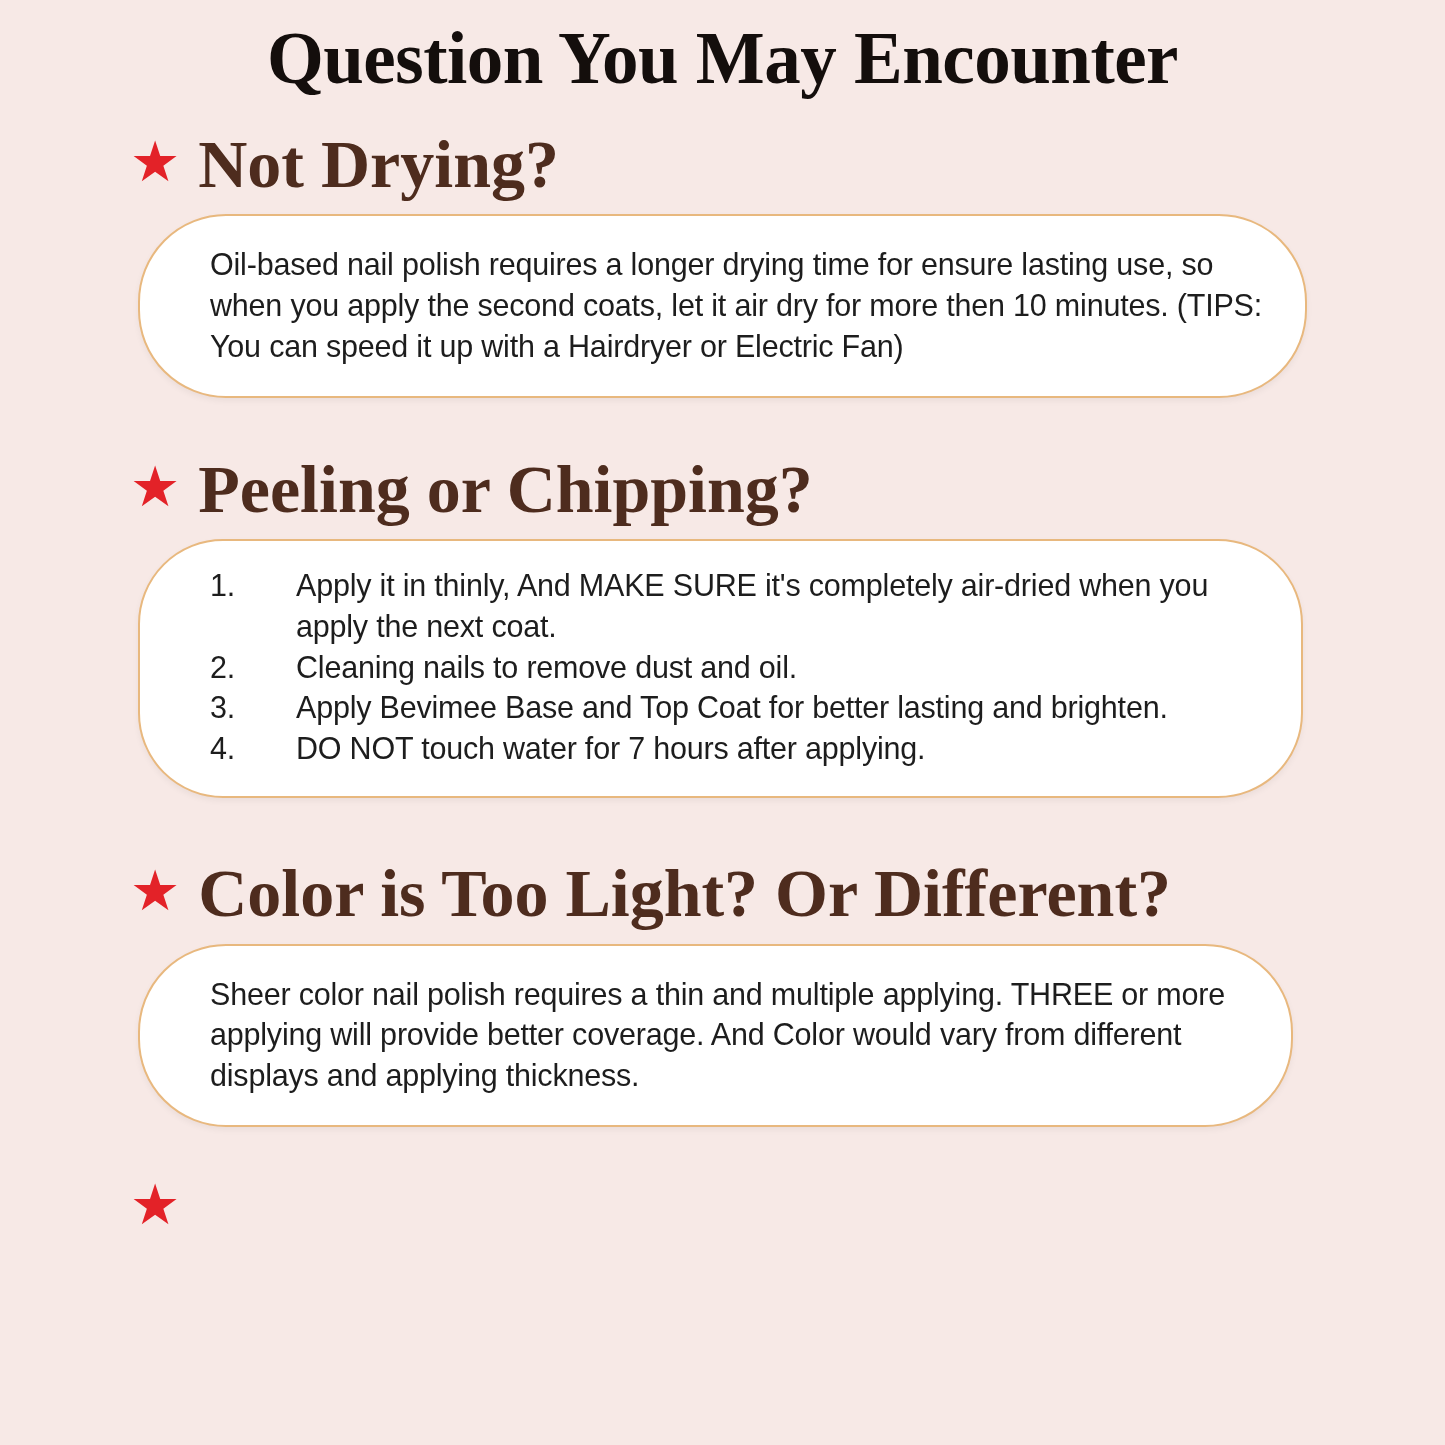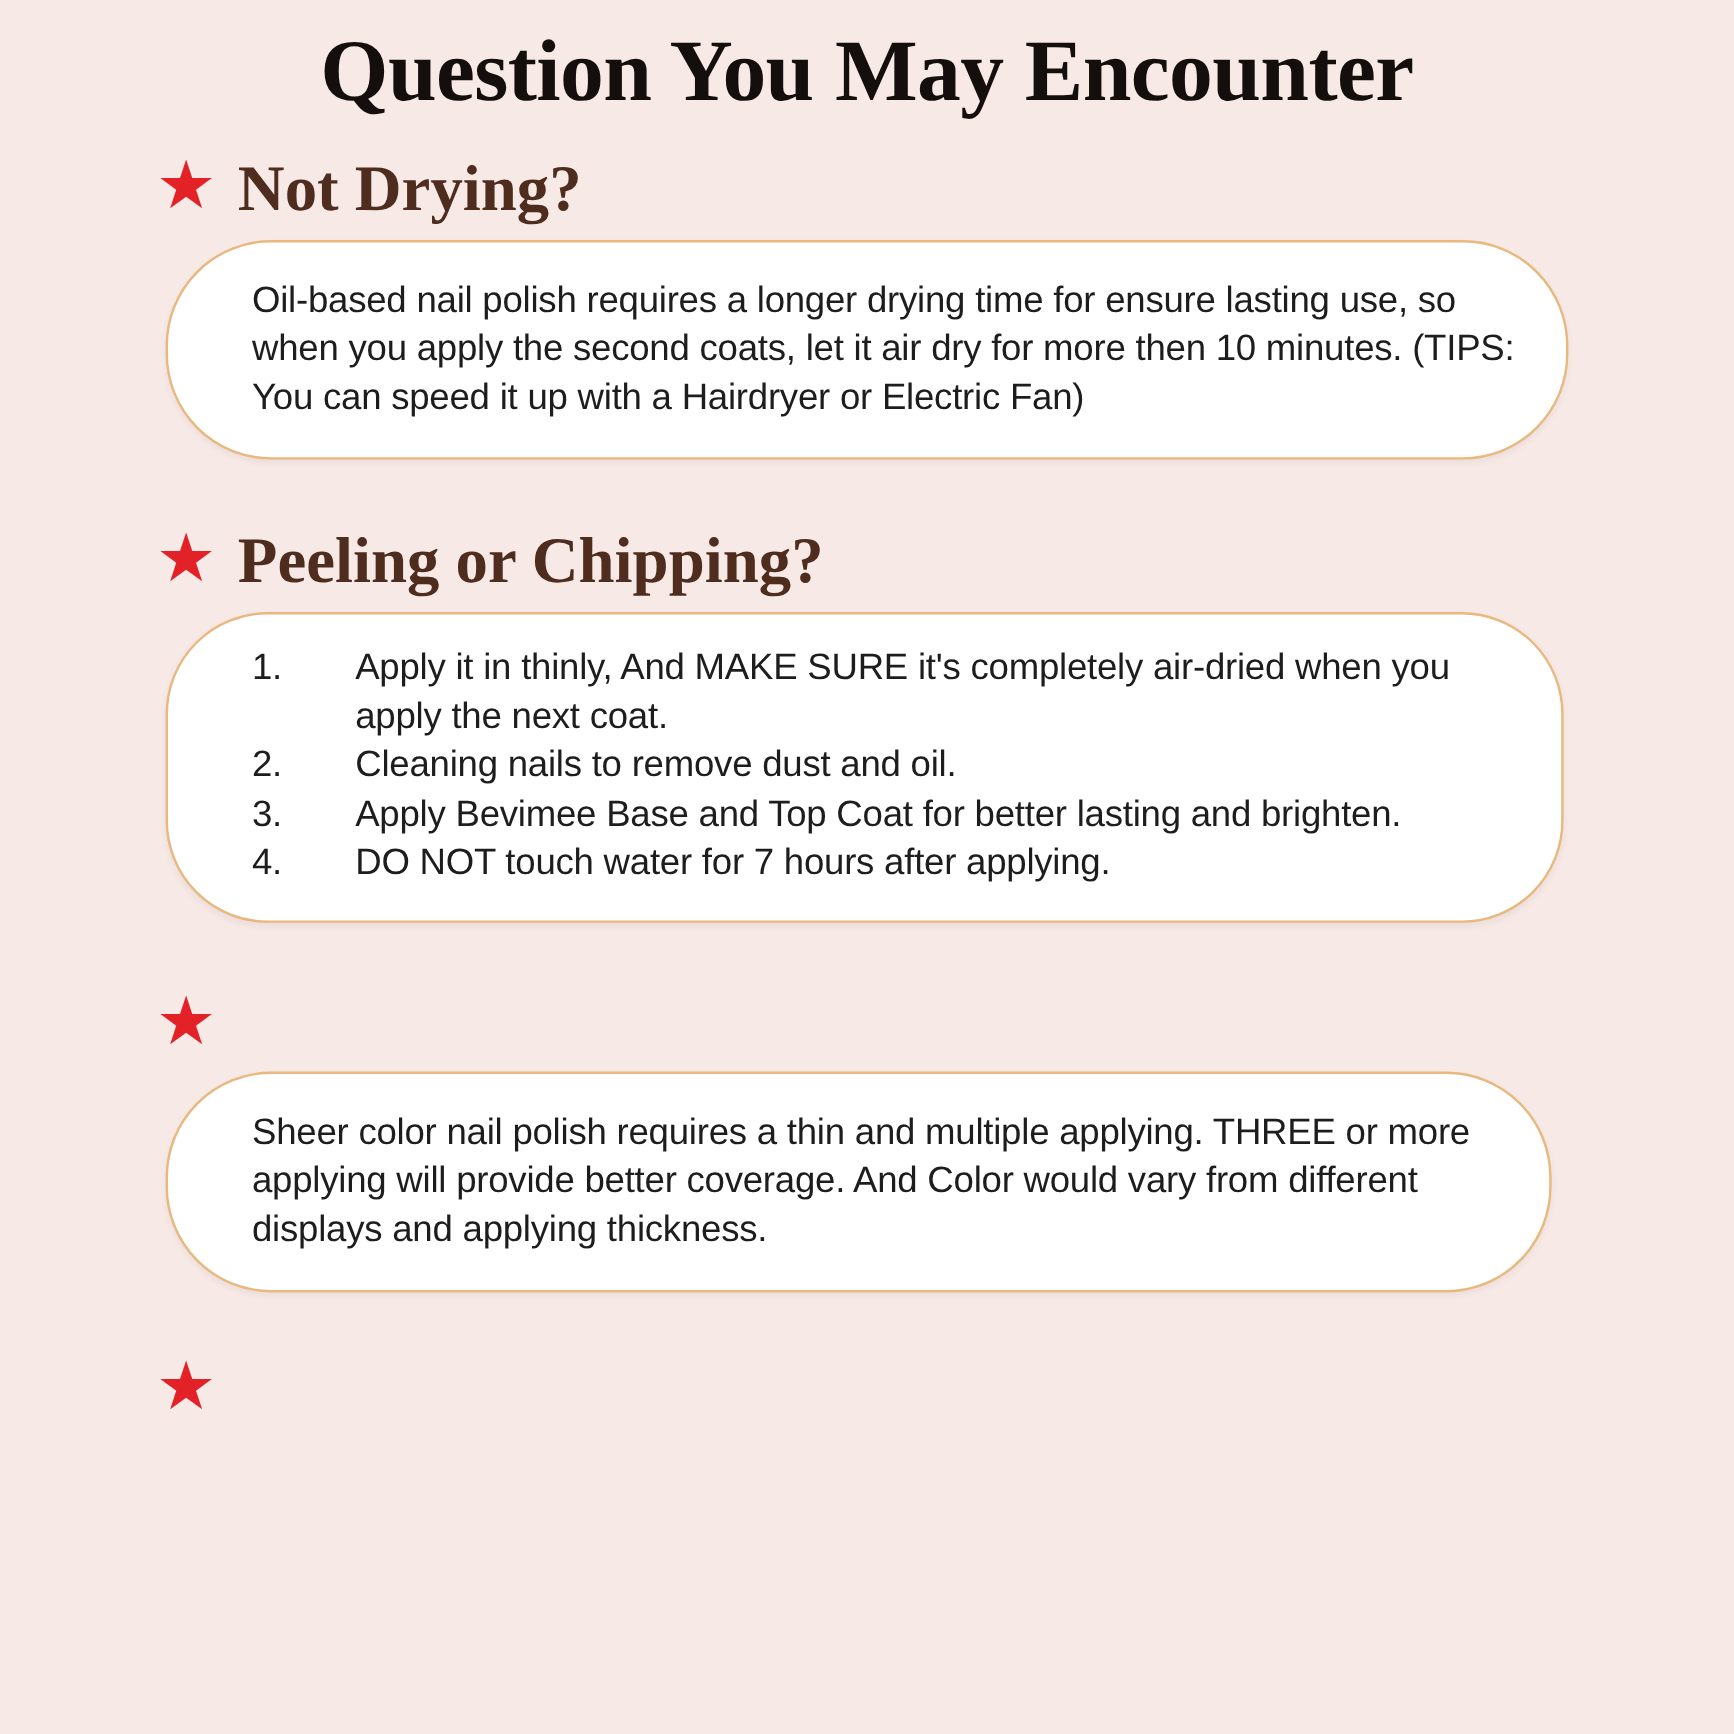--- a/index.html
+++ b/index.html
@@ -45,21 +45,21 @@
   .star {
     color: #e32228;
     font-size: 56px;
     line-height: 1;
     display: inline-block;
     margin-top: -6px;
   }
   .section-title {
     font-family: "Liberation Serif", serif;
     font-weight: bold;
-    font-size: 54px;
+    font-size: 68px;
     color: #4e2c1e;
     line-height: 1.05;
     white-space: nowrap;
   }
   .card {
     background: #ffffff;
     border: 2px solid #e8b87e;
     border-radius: 90px;
     box-sizing: border-box;
     padding: 26px 64px 30px 72px;
@@ -144,20 +144,21 @@
           <span class="num">4.</span>
           <span class="txt">DO NOT touch water for 7 hours after applying.</span>
         </li>
       </ol>
     </div>
   </div>
 
   <div class="section sec3">
     <div class="section-head">
       <span class="star">★</span>
+      <span class="section-title">Color is Too Light? Or Different?</span>
     </div>
     <div class="card">
       <p>Sheer color nail polish requires a thin and multiple applying. THREE or more applying will provide better coverage. And Color would vary from different displays and applying thickness.</p>
     </div>
   </div>
 
   <div class="section sec4">
     <div class="section-head">
       <span class="star">★</span>
     </div>

